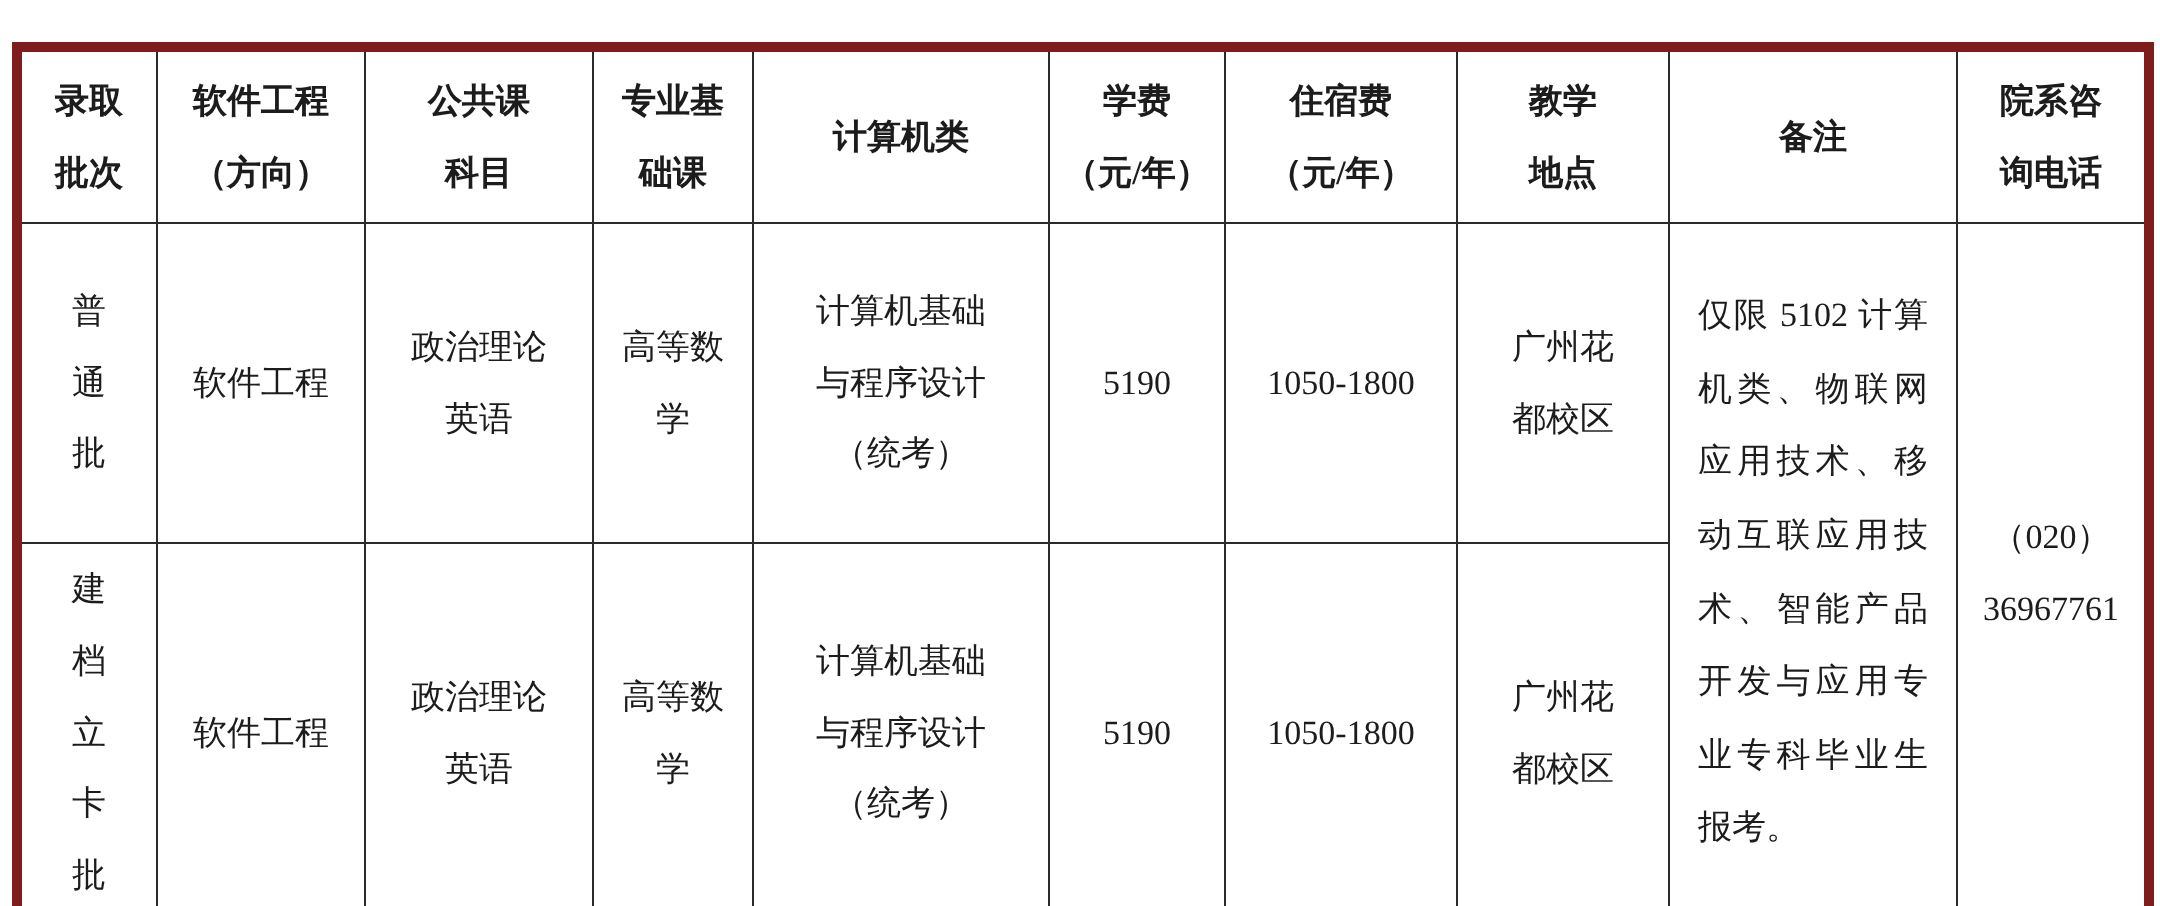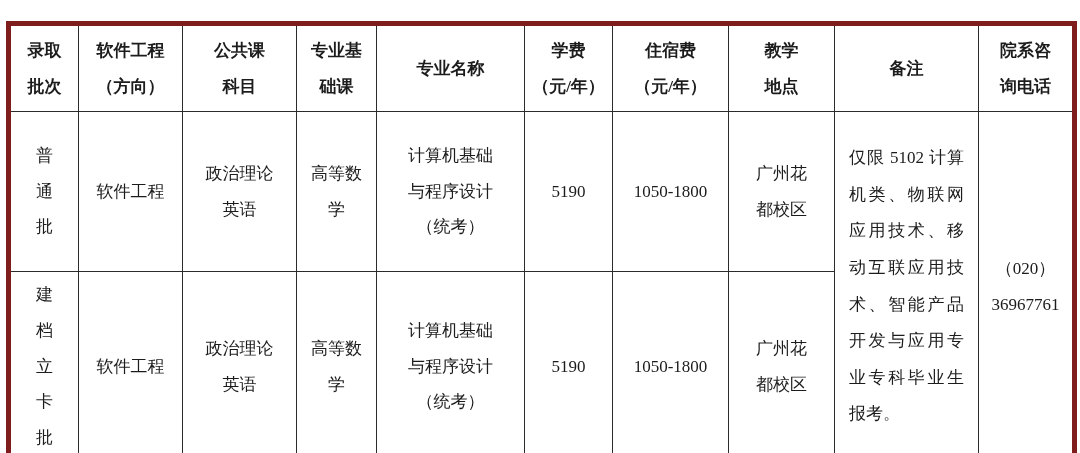--- a/index.html
+++ b/index.html
@@ -65,21 +65,21 @@
   <tbody>
     <tr class="r-header">
       <th>录取
 批次</th>
       <th>软件工程
 （方向）</th>
       <th>公共课
 科目</th>
       <th>专业基
 础课</th>
-      <th>专业名称</th>
+      <th>计算机类</th>
       <th>学费
 （元/年）</th>
       <th>住宿费
 （元/年）</th>
       <th>教学
 地点</th>
       <th>备注</th>
       <th>院系咨
 询电话</th>
     </tr>

